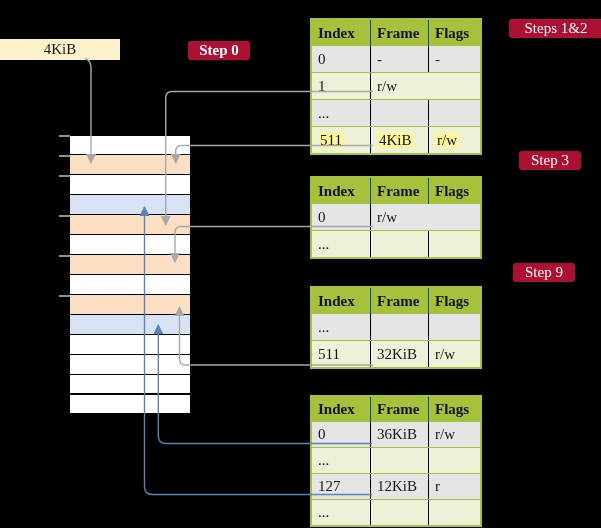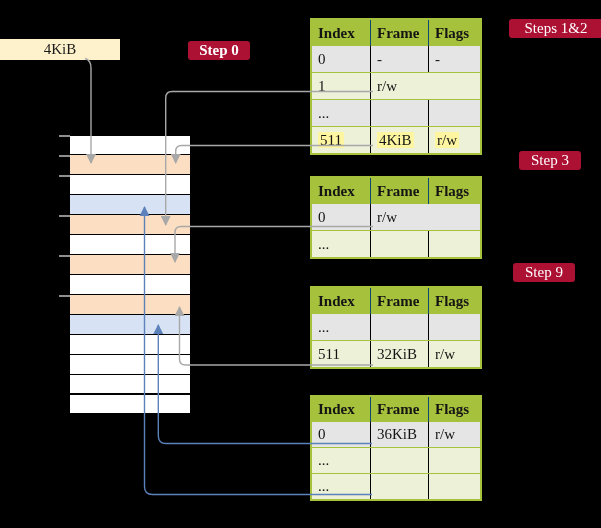--- a/index.html
+++ b/index.html
@@ -161,20 +161,25 @@
     </div>
     <div class="trow body">
       <div class="cell">0</div>
       <div class="cell">36KiB</div>
       <div class="cell">r/w</div>
     </div>
     <div class="trow body alt">
       <div class="cell">...</div>
       <div class="cell"></div>
       <div class="cell"></div>
+    </div>
+    <div class="trow body">
+      <div class="cell">127</div>
+      <div class="cell">12KiB</div>
+      <div class="cell">r</div>
     </div>
     <div class="trow body alt">
       <div class="cell">...</div>
       <div class="cell"></div>
       <div class="cell"></div>
     </div>
   </div>
 
   <svg id="arrows" width="601" height="528" viewBox="0 0 601 528">
     <defs>

